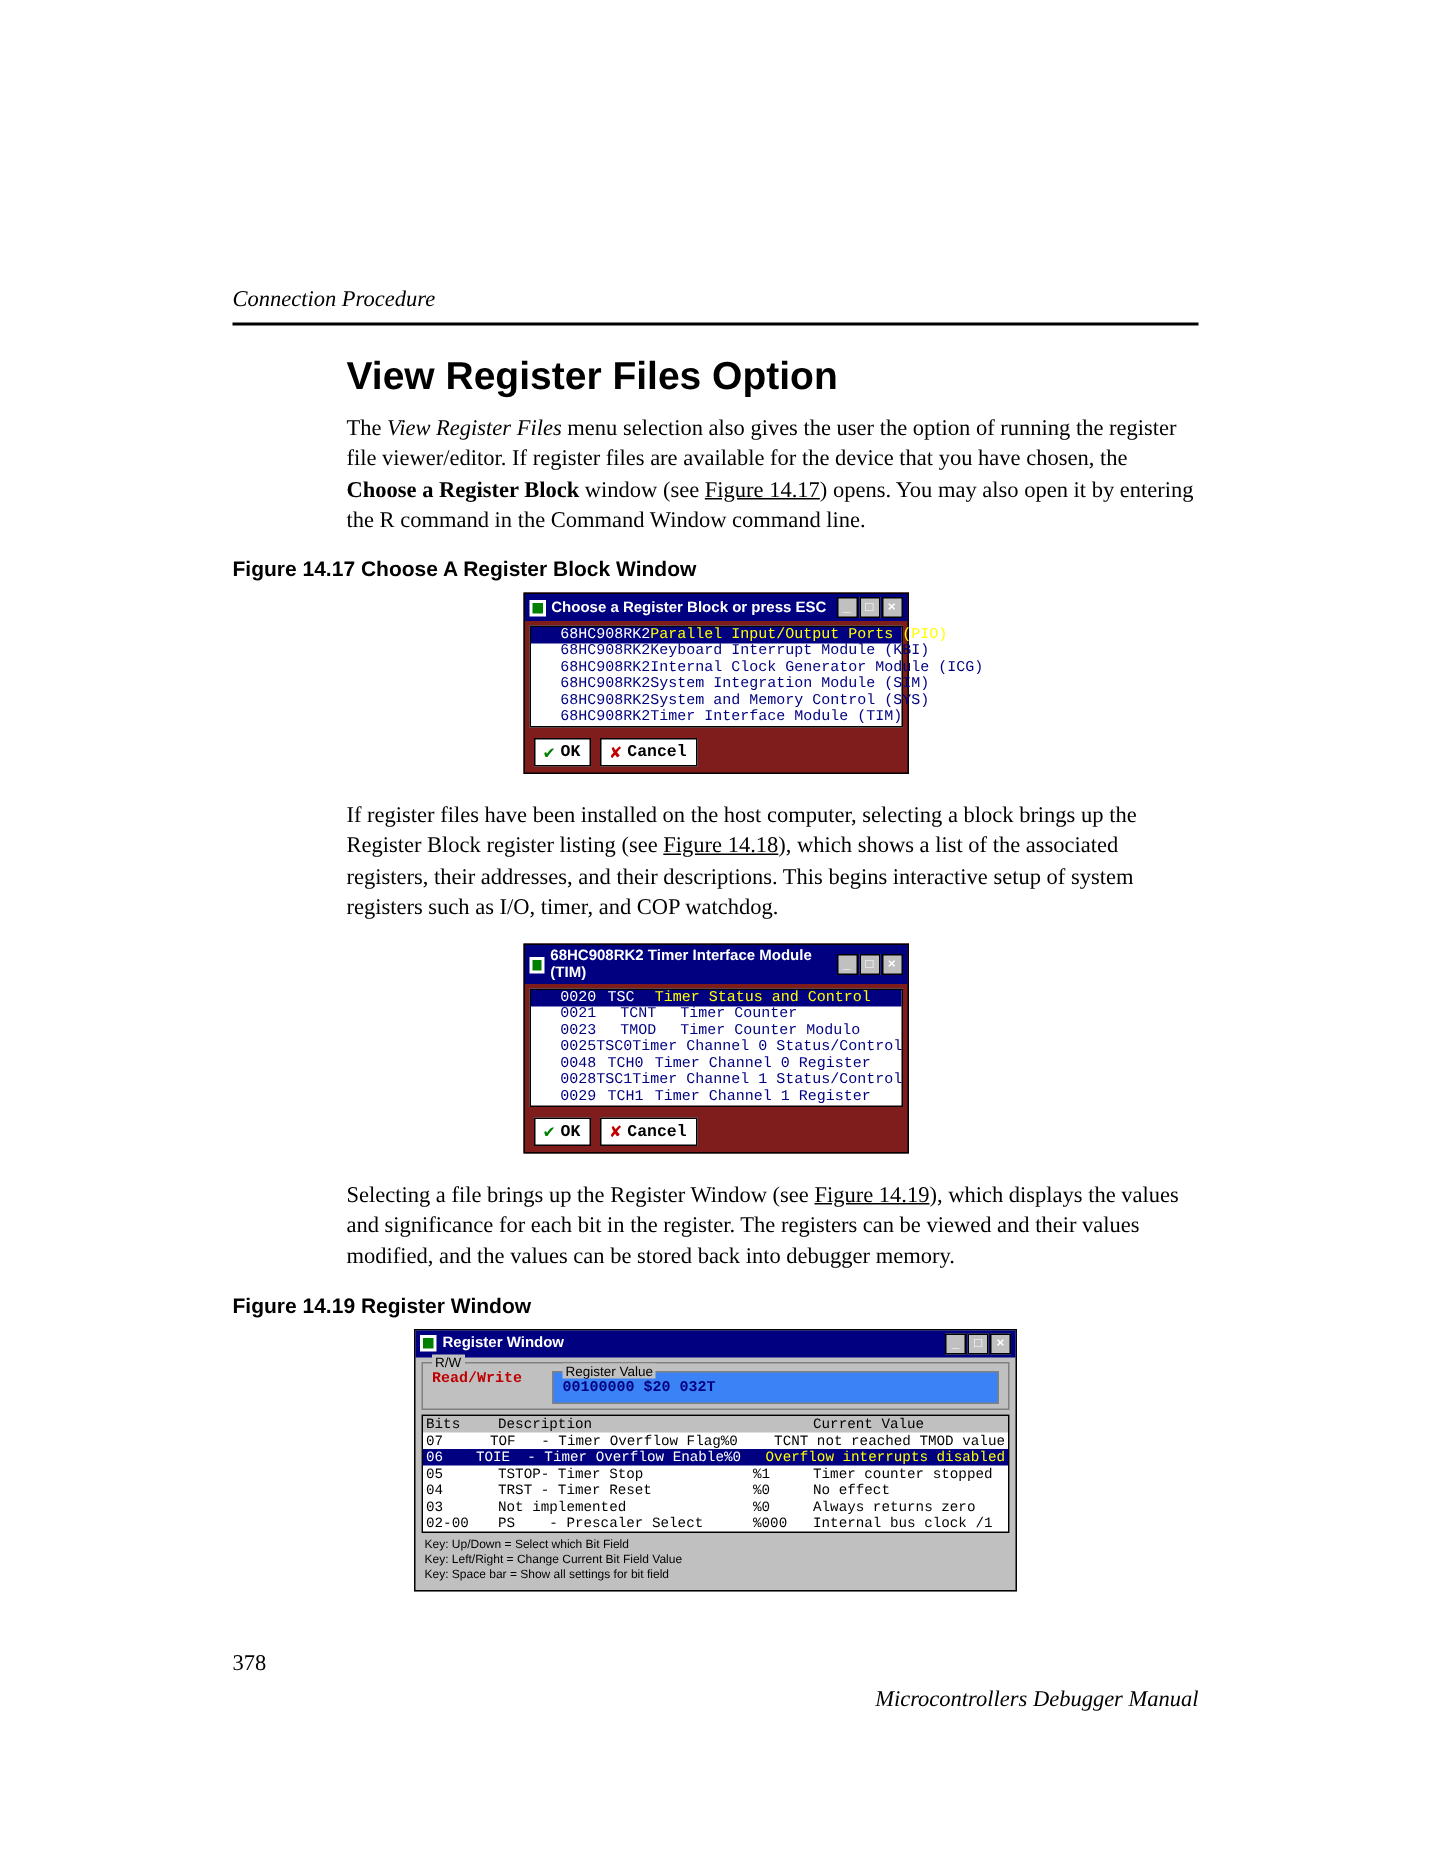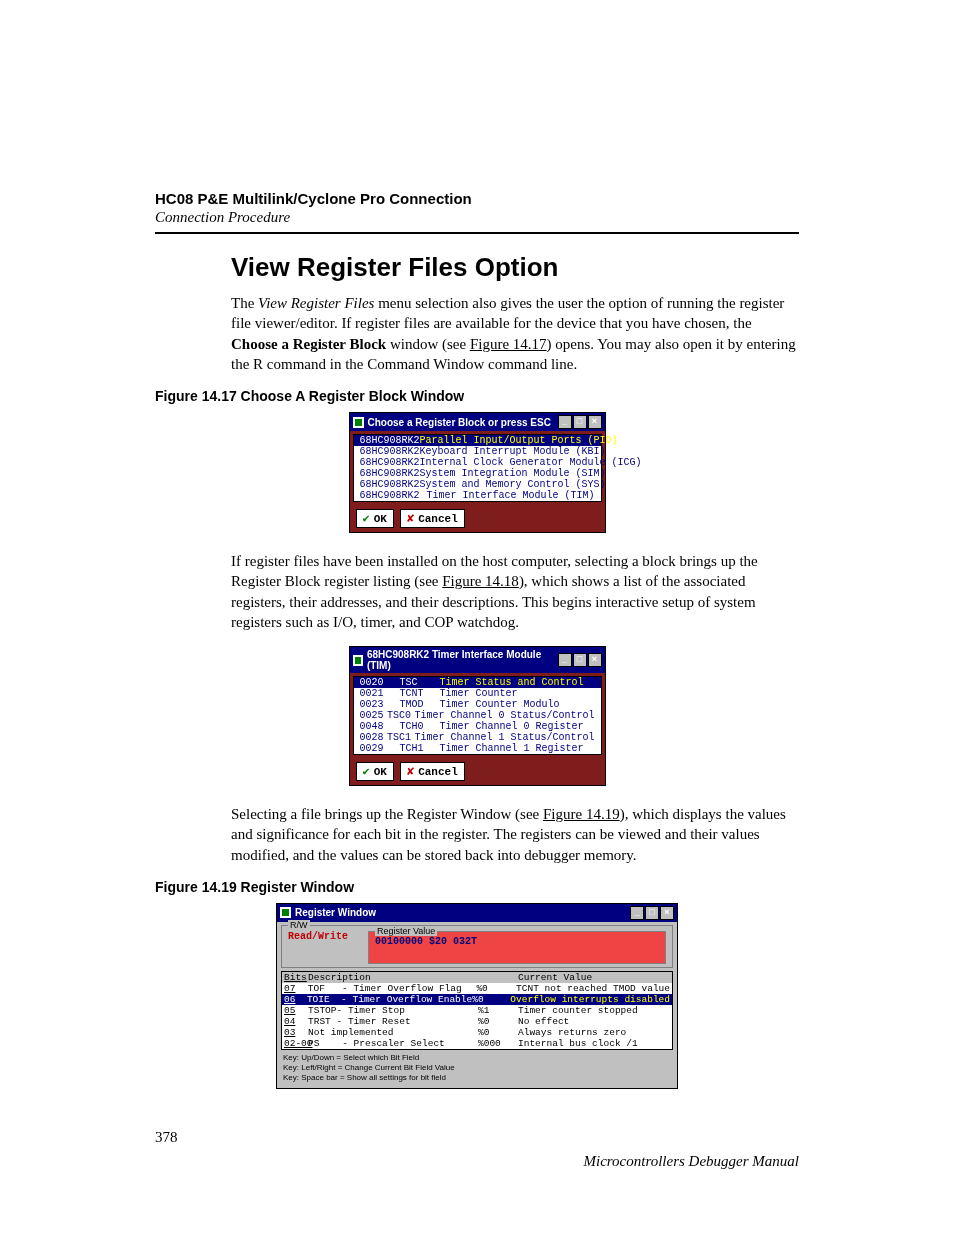--- a/index.html
+++ b/index.html
@@ -100,21 +100,21 @@
     font-family:Arial,sans-serif;
   }
   .list-area {
     background:#fff;
     margin:3px;
     border:1px solid #000;
   }
   .row {
     display:flex;
     white-space:pre;
-    padding:0 6px;
+    padding:0 20px;
     color:#000080;
     justify-content:space-between;
   }
   .row.sel { background:#000080; color:#fff; }
   .row.sel .col2 { color:#ffff00; }
   .col1 { width: 80px; }
   .col2 { flex:1; }
   .btn-row { padding: 4px 6px 4px 6px; display:flex; gap:6px; }
   .dlgbtn {
     background:#fff;
@@ -164,22 +164,22 @@
     width:80px;
     color:#c00000;
     font-family:"Courier New",monospace;
     font-weight:bold;
     font-size:10px;
   }
   .rw-right {
     flex:1;
     border:1px solid #808080;
     position:relative;
-    background:#ef4444;
-    padding:4px 6px 16px 6px;
+    background:#3b82f6;
+    padding:4px 6px 4px 6px;
   }
   .rw-right-label{
     position:absolute;
     top:-6px; left:6px;
     background:#c0c0c0;
     padding:0 2px;
     font-family:Arial,sans-serif;
     font-size:9px;
   }
   .rv-val {
@@ -192,21 +192,21 @@
     background:#fff;
     margin:0 4px;
     border:1px solid #000;
     font-family:"Courier New",monospace;
     font-size:9.5px;
   }
   .btrow{ display:flex; white-space:pre; padding:0 2px; }
   .btrow.hdr{ background:#c0c0c0; color:#000; font-weight:normal;}
   .btrow.sel{ background:#000080; color:#fff;align-items:flex-end; }
   .btrow.sel .bt-cur{ color:#ffff00; }
-  .bt-bits{ width:24px;text-decoration:underline; }
+  .bt-bits{ width:48px; }
   .bt-desc{ width:170px; }
   .bt-cv{ width:40px; }
   .bt-cur{ flex:1; }
   .hints {
     font-family:Arial,sans-serif;
     font-size:8px;
     padding:3px 6px 5px 6px;
     display:flex;
     color:#000;
   }
@@ -221,21 +221,20 @@
   }
   .footer .pn{ }
   .footer .man{ font-style:italic;margin-top:24px; }
 </style>
 </head>
 <body>
 
 <div class="page">
 
   <div>
-    <p class="header-title">HC08 P&amp;E Multilink/Cyclone Pro Connection</p>
     <p class="header-sub">Connection Procedure</p>
     <hr class="rule">
   </div>
 
   <h2 class="section-title">View Register Files Option</h2>
 
   <p class="body-p">
     <span>The </span><span class="italic">View Register Files</span><span> menu selection also gives the user the option of running the register file viewer/editor. If register files are available for the device that you have chosen, the </span><span class="bold">Choose a Register Block</span><span> window (see </span><a href="#" class="link">Figure 14.17</a><span>) opens. You may also open it by entering the R command in the Command Window command line.</span>
   </p>
 

